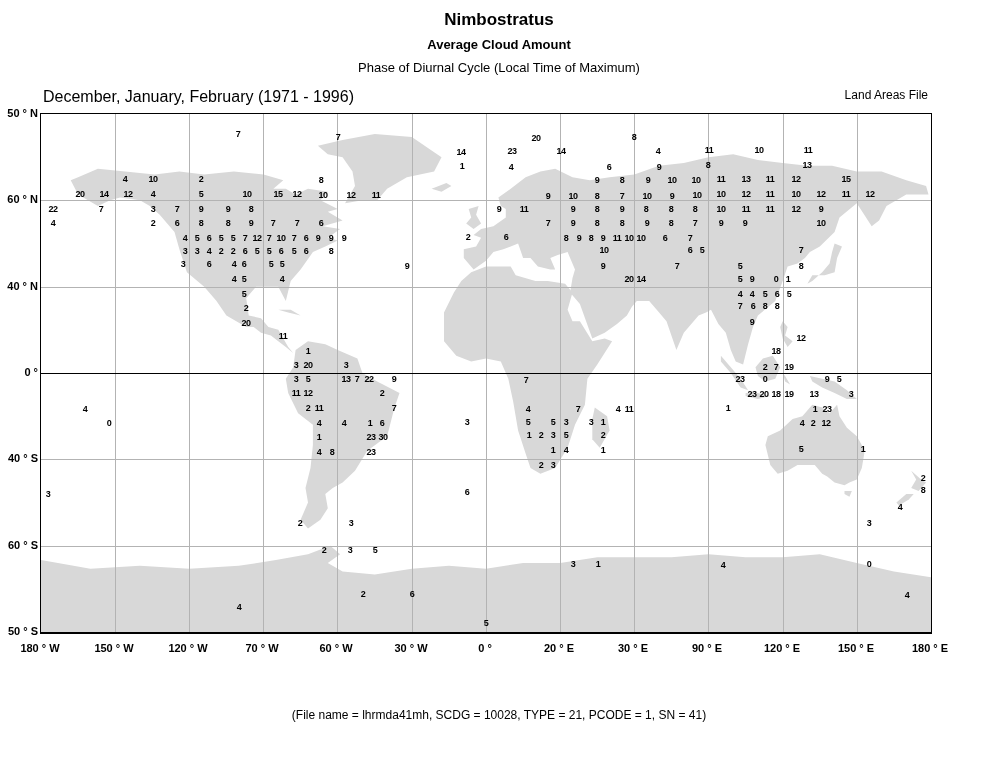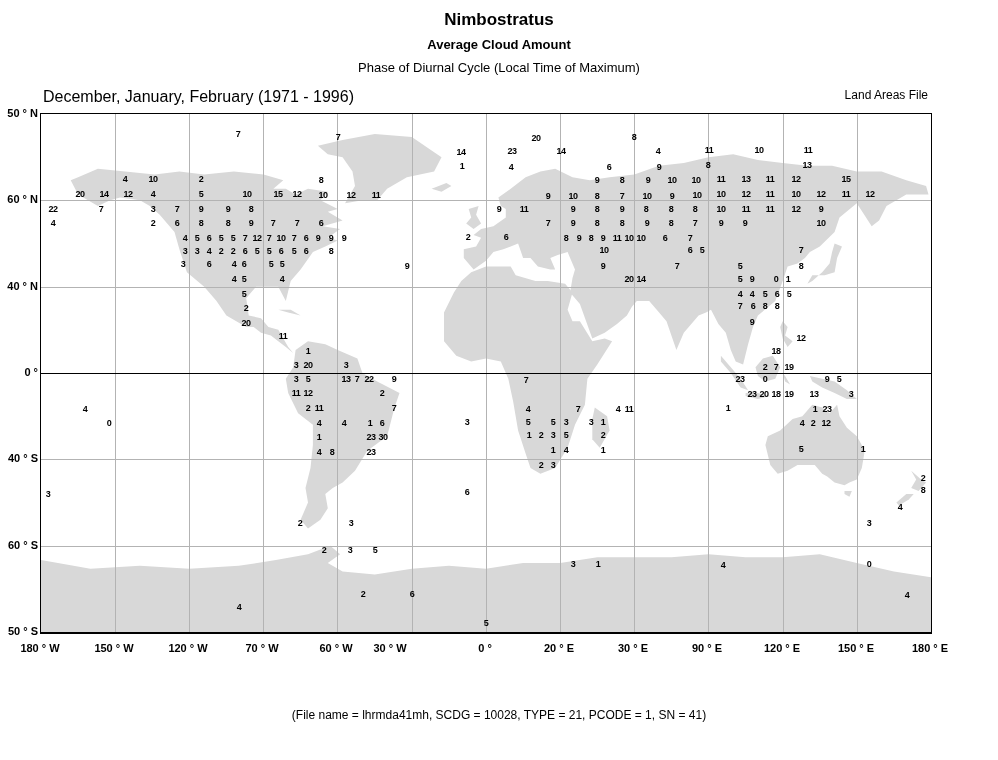--- a/index.html
+++ b/index.html
@@ -349,21 +349,21 @@
     <div class="latlab" style="top: 458px;">40 ° S</div>
     <div class="latlab" style="top: 545px;">60 ° S</div>
     <div class="latlab" style="top: 631px;">50 ° S</div>
   </div>
 <div id="lon-axis">
     <div class="lonlab" style="left: 40px;">180 ° W</div>
     <div class="lonlab" style="left: 114px;">150 ° W</div>
     <div class="lonlab" style="left: 188px;">120 ° W</div>
     <div class="lonlab" style="left: 262px;">70 ° W</div>
     <div class="lonlab" style="left: 336px;">60 ° W</div>
-    <div class="lonlab" style="left: 390px; text-align: right;">30 ° W</div>
+    <div class="lonlab" style="left: 411px; text-align: right;">30 ° W</div>
     <div class="lonlab" style="left: 485px;">0 °</div>
     <div class="lonlab" style="left: 559px;">20 ° E</div>
     <div class="lonlab" style="left: 633px;">30 ° E</div>
     <div class="lonlab" style="left: 707px;">90 ° E</div>
     <div class="lonlab" style="left: 782px;">120 ° E</div>
     <div class="lonlab" style="left: 856px;">150 ° E</div>
     <div class="lonlab" style="left: 930px;">180 ° E</div>
   </div>
 
 <div class="abs" id="caption">(File name = lhrmda41mh, SCDG = 10028, TYPE = 21, PCODE = 1, SN = 41)</div>

